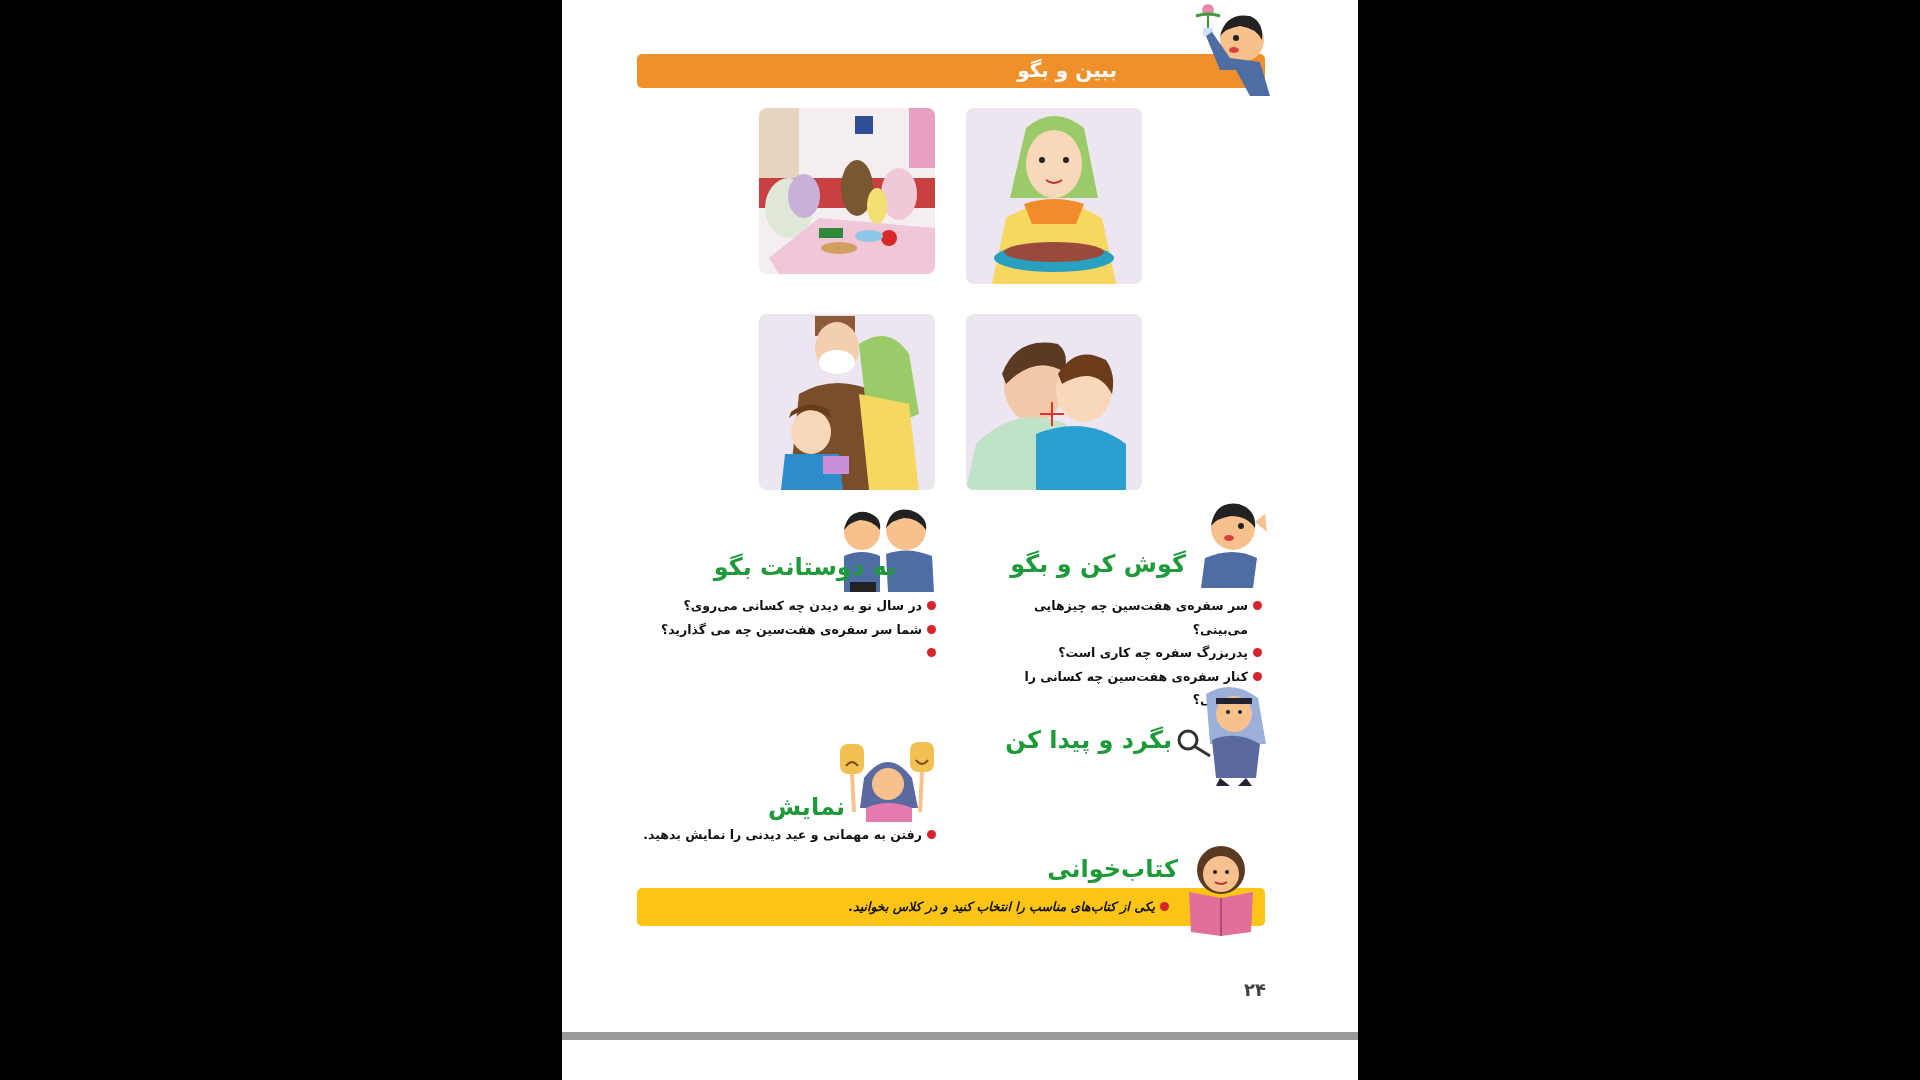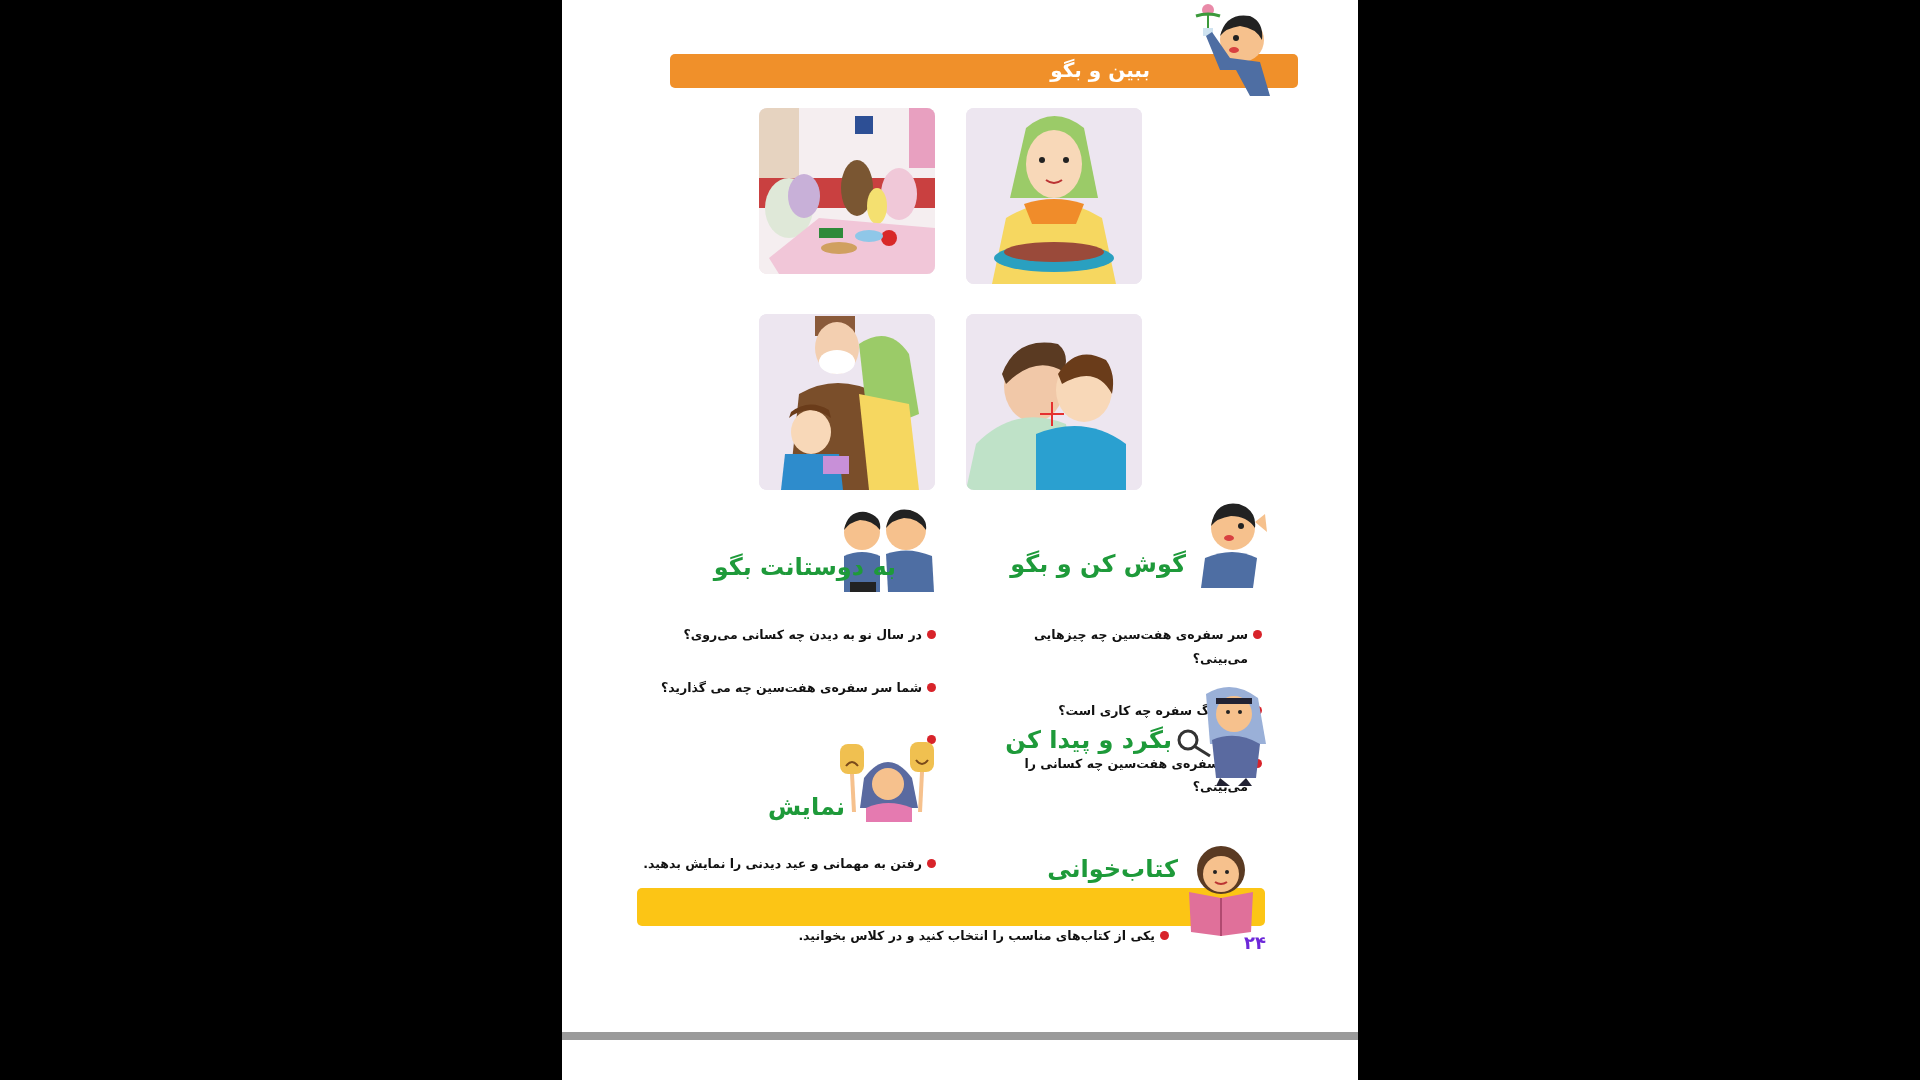--- a/index.html
+++ b/index.html
@@ -1,28 +1,28 @@
 <!DOCTYPE html>
 <html><head>
 <meta charset="utf-8">
 <style>
   html, body { margin:0; padding:0; }
   body { width:1920px; height:1080px; background:#000; position:relative; overflow:hidden; font-family:"DejaVu Sans", sans-serif; }
   .page { position:absolute; left:562px; top:0; width:796px; height:1080px; background:#fff; }
   .divider-bar { position:absolute; left:0; top:1032px; width:796px; height:8px; background:#9a9a9a; }
   .abs { position:absolute; }
-  .header-bar { left:75px; top:54px; width:628px; height:34px; background:#f0902a; border-radius:5px;margin-left:33px; }
+  .header-bar { left:75px; top:54px; width:628px; height:34px; background:#f0902a; border-radius:5px; }
   .header-title { right:148px; top:4px; color:#fff; font-weight:bold; font-size:20px; direction:rtl; }
   .illus { border-radius:8px; background:#ece6f0; overflow:hidden; }
   .sec-title { color:#1e9a3a; font-weight:bold; font-size:24px; direction:rtl; white-space:nowrap; }
   .list { direction:rtl; font-size:12.5px; color:#111; font-weight:bold; }
-  .list .item { position:relative; padding-right:14px; line-height:23.5px;margin-top:29px; }
+  .list .item { position:relative; padding-right:14px; line-height:23.5px; }
   .bullet { position:absolute; right:0; top:7px; width:9px; height:9px; border-radius:50%; background:#d8232a; }
-  .yellow-bar { left:75px; top:888px; width:628px; height:38px; background:#fcc515; border-radius:5px; }
-  .page-num { font-weight:bold; font-size:18px; color:#6d28d9; }
+  .yellow-bar { left:75px; top:888px; width:628px; height:38px; background:#fcc515; border-radius:5px;font-style:italic; }
+  .page-num { font-weight:bold; font-size:18px; color:#404040;margin-top:47px; }
   .cursor { position:absolute; width:24px; height:24px; }
   .cursor:before, .cursor:after { content:""; position:absolute; background:#e53030; }
   .cursor:before { left:11px; top:0; width:2px; height:24px; }
   .cursor:after { top:11px; left:0; height:2px; width:24px; }
 </style>
 </head>
 <body>
 
 <div class="page">
 

